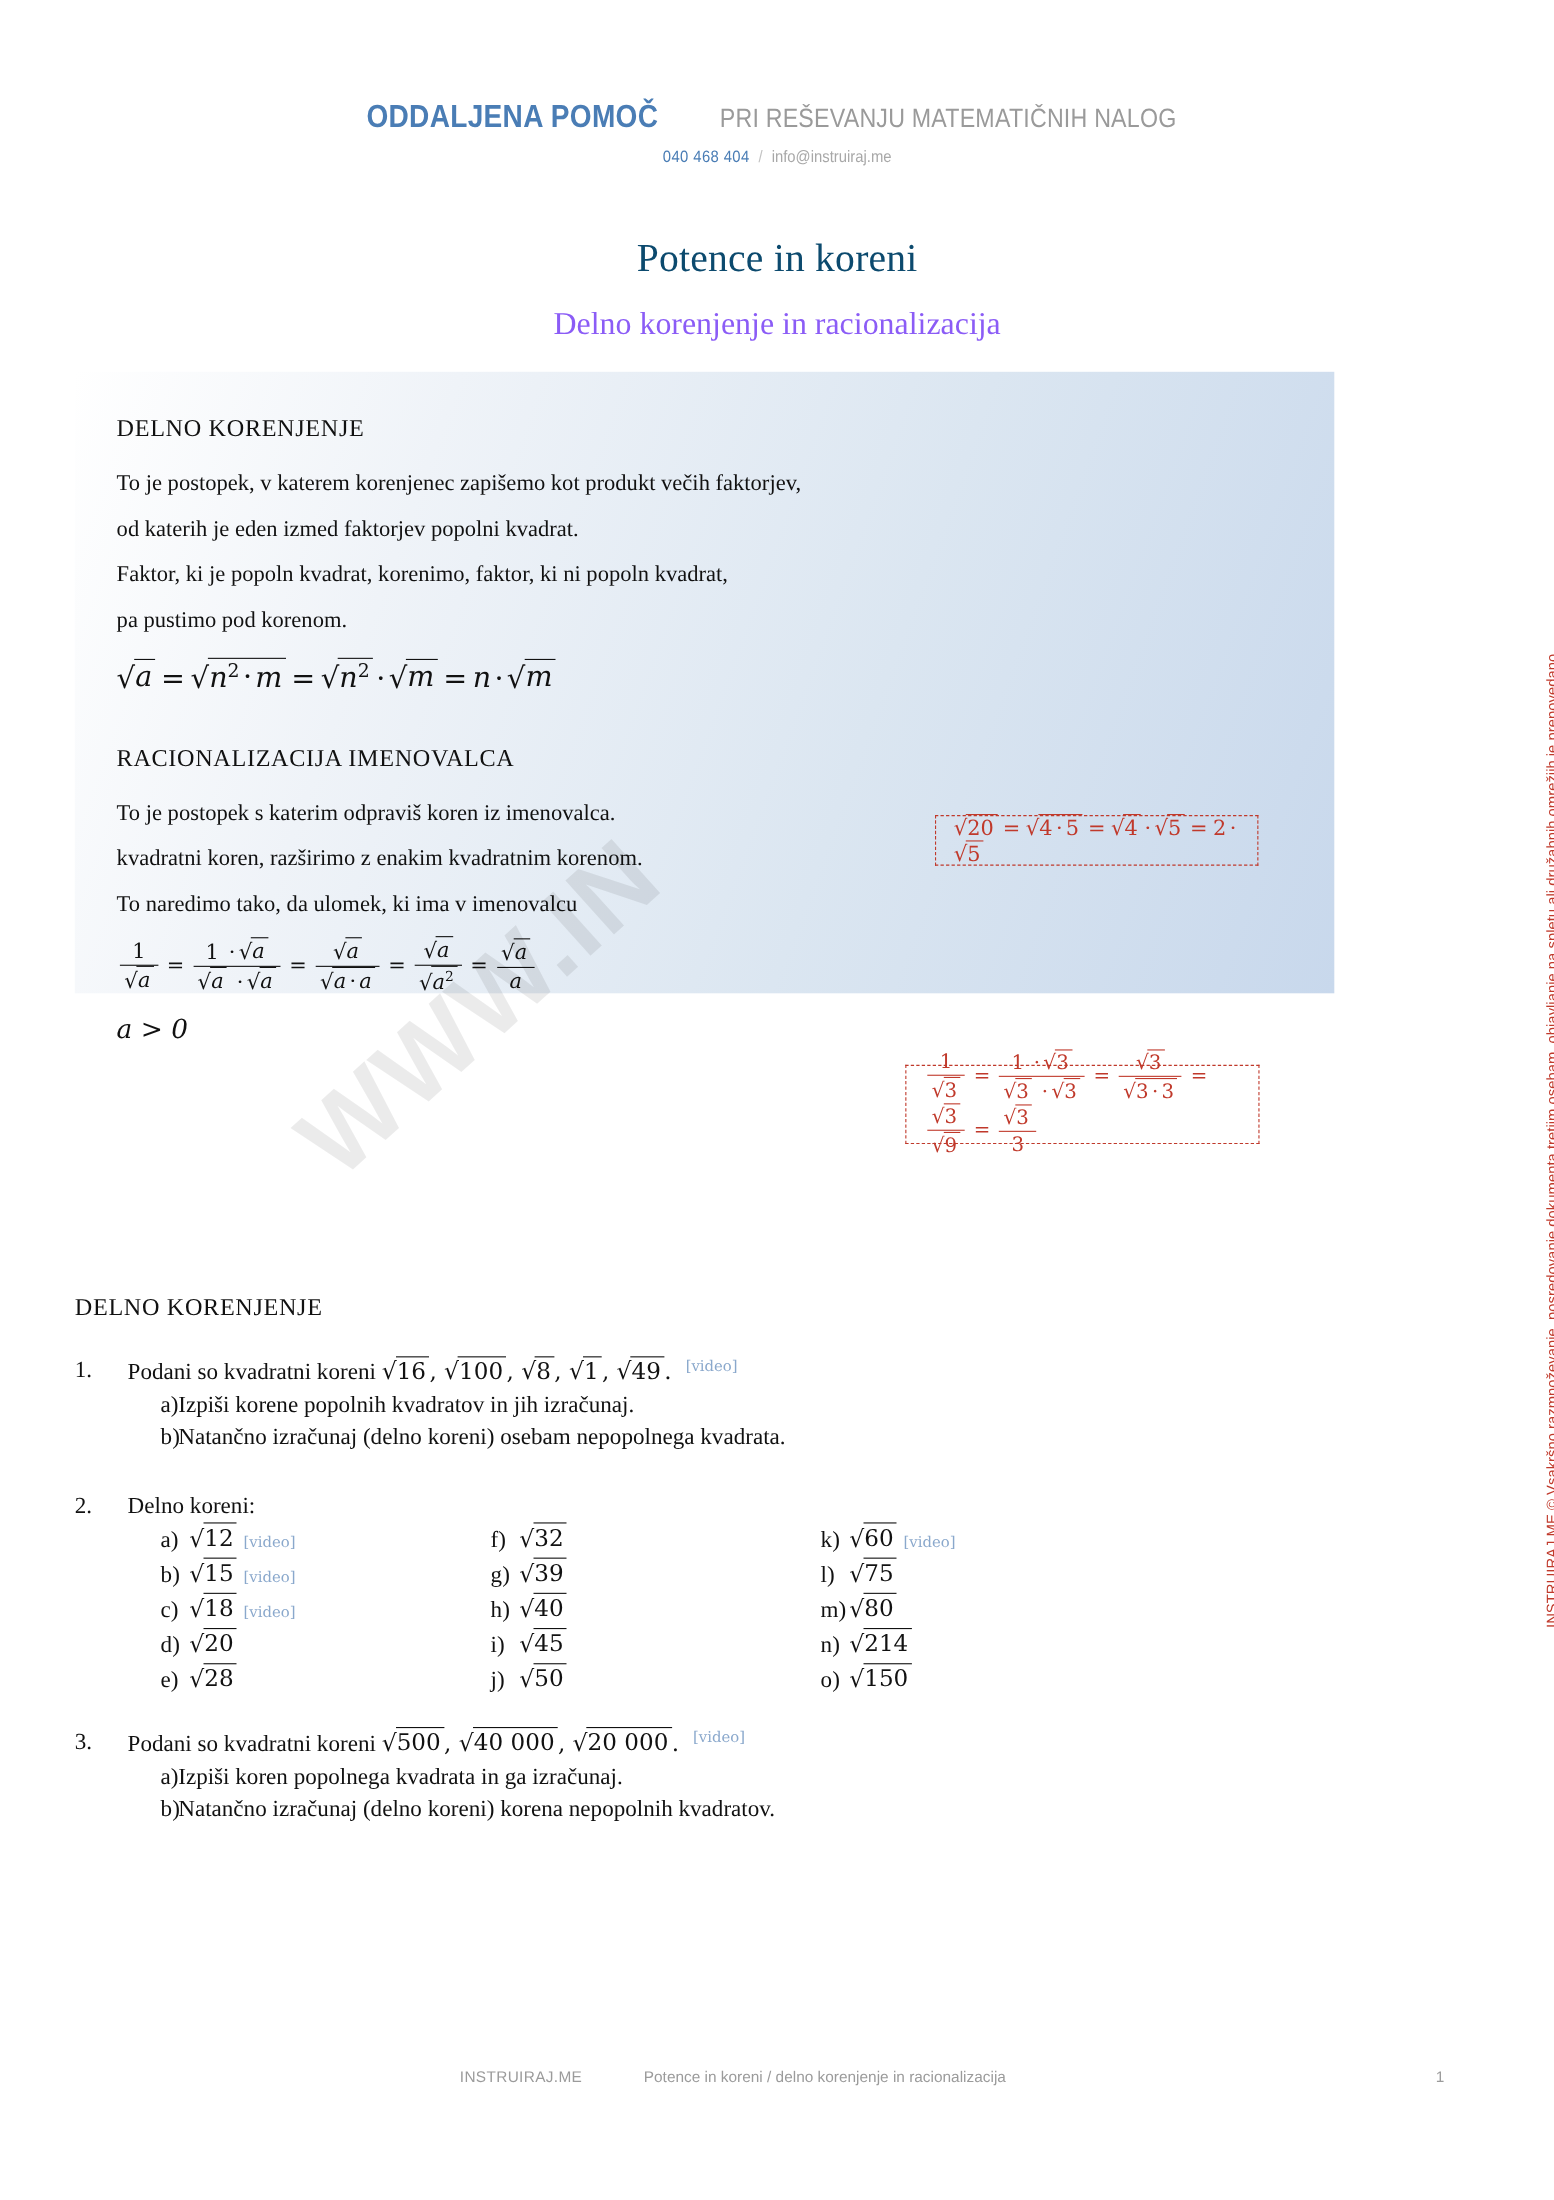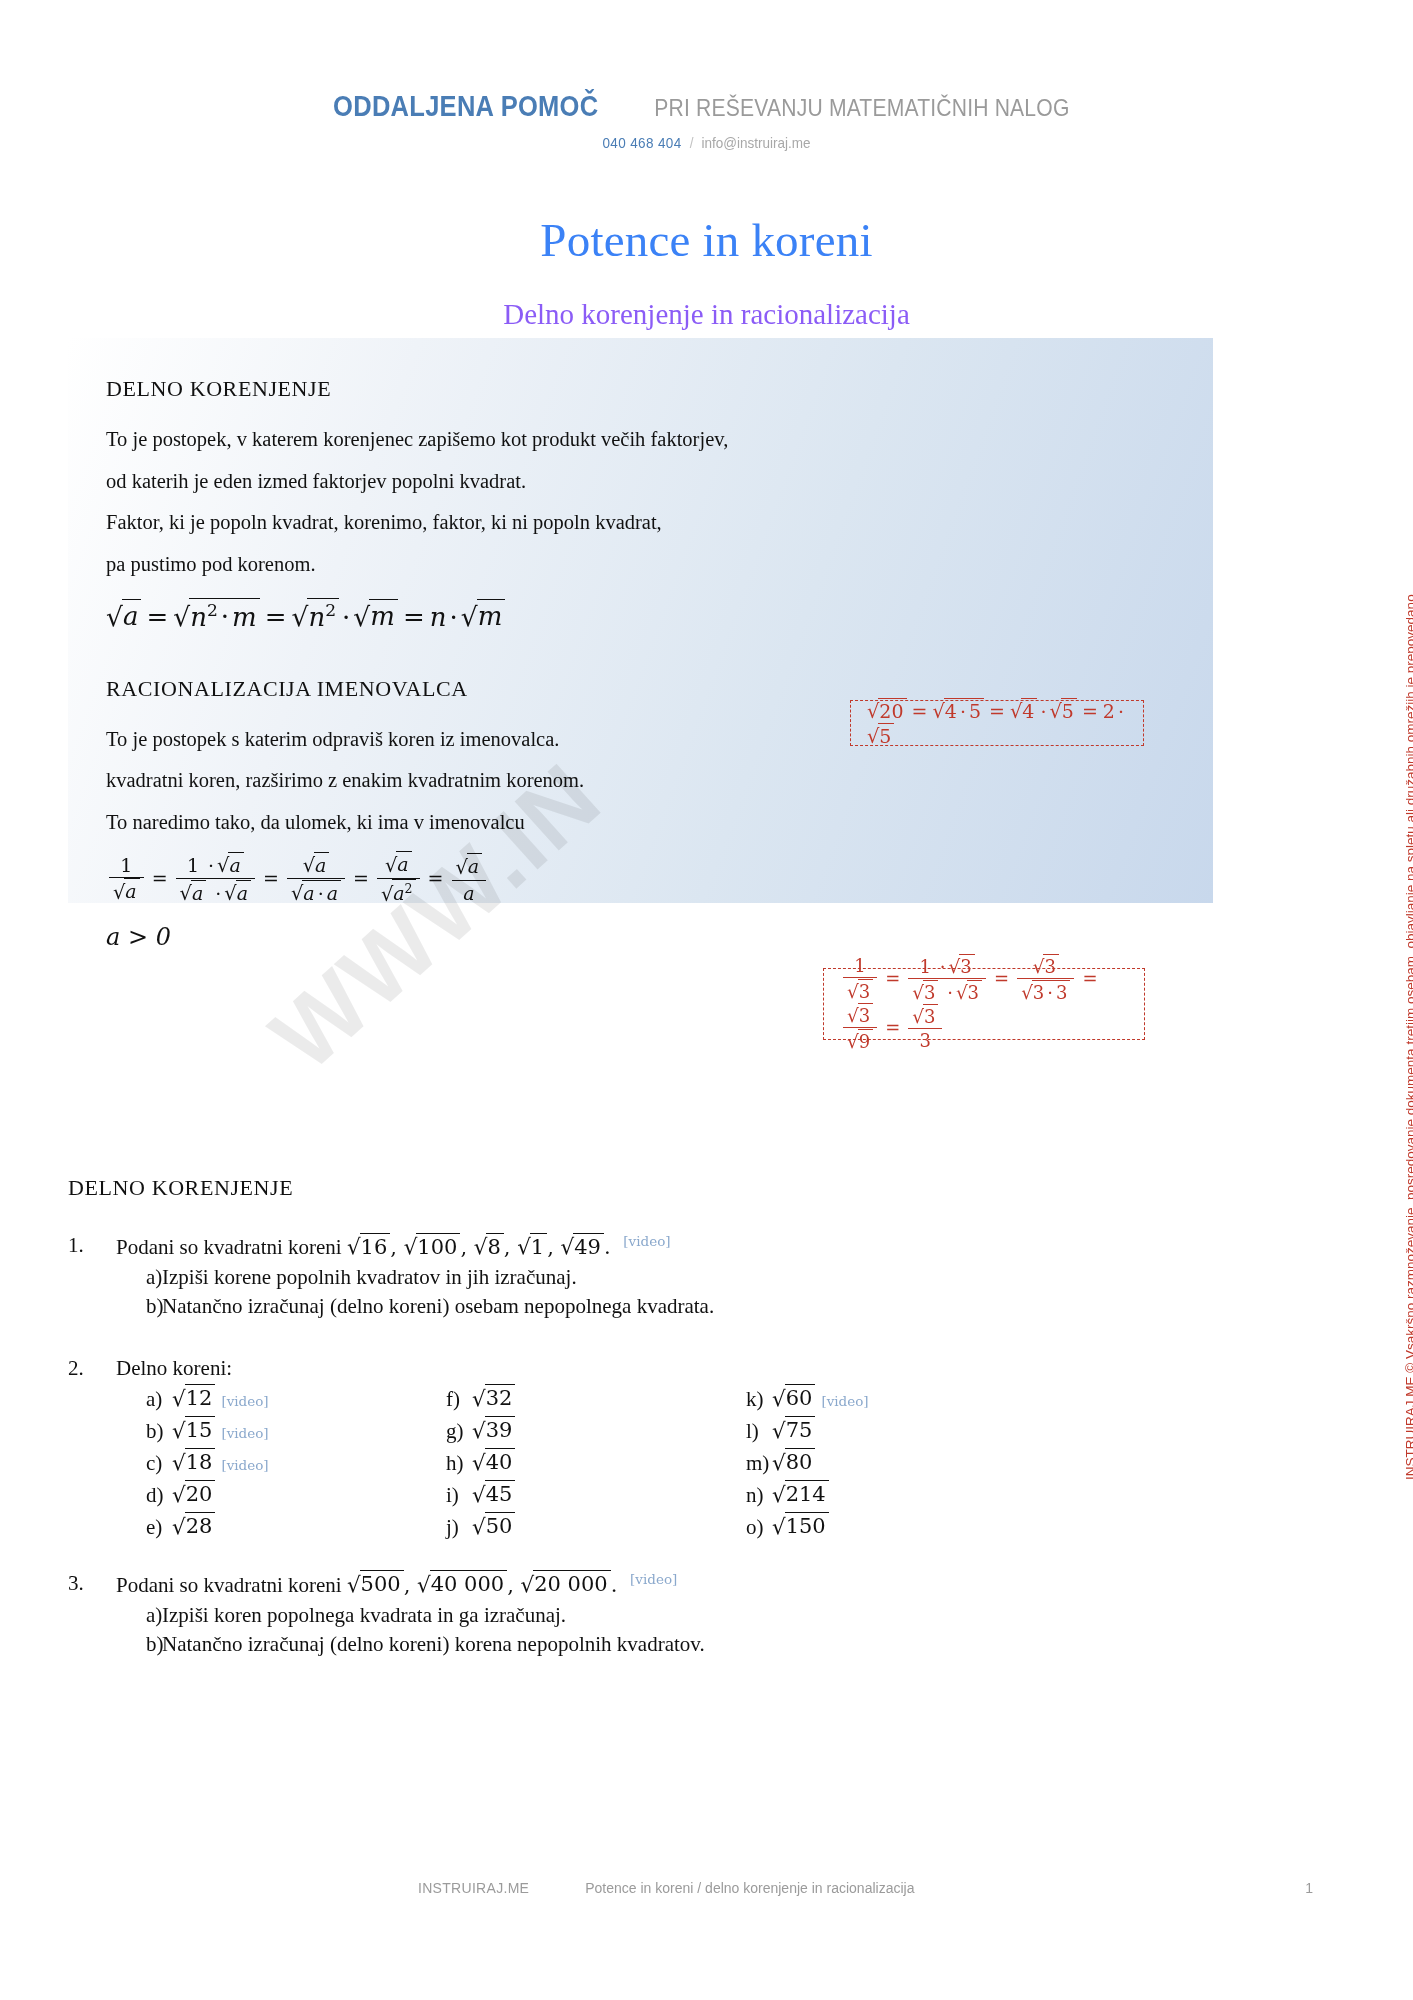--- a/index.html
+++ b/index.html
@@ -32,21 +32,21 @@
     font-family:"Liberation Sans", sans-serif; font-size:15px;
     transform:scaleX(.9);
   }
   .contact .phone { color:#4a7db5; letter-spacing:.4px; }
   .contact .sep   { color:#c2c2c2; margin:0 9px; }
   .contact .mail  { color:#a8a8a8; }
 
   
   .doc-title {
     text-align:center; margin-top:62px;
-    font-size:47px; color:#3b82f6; font-weight:normal;
+    font-size:36px; color:#0c4a6e; font-weight:normal;
     letter-spacing:.2px;
   }
   .doc-subtitle {
     text-align:center; margin-top:12px;
     font-size:29px; color:#8b5cf6; font-weight:normal;
   }
 
   
   .theory {
     position:absolute; left:68px; top:338px;
@@ -84,21 +84,21 @@
   .bigmath { font-size:26px; color:#111; font-family:"DejaVu Serif", serif; }
   .smallmath { font-size:19px; color:#111; font-family:"DejaVu Serif", serif; }
 
   
   .redbox {
     position:absolute; border:1.6px dashed #c0392b;
     color:#c0392b; font-family:"DejaVu Serif", serif;
     display:flex; align-items:center; justify-content:center;
     padding:7px 16px;
   }
-  #redbox-1 { left:850px; top:700px; width:294px; height:46px; font-size:19px; }
+  #redbox-1 { left:850px; top:741px; width:294px; height:46px; font-size:19px; }
   #redbox-2 { left:823px; top:968px; width:322px; height:72px; font-size:18px; }
 
   .cond { font-size:24px; font-family:"DejaVu Serif", serif; font-style:italic;
           color:#111; margin-top:16px; }
 
   
   .watermark {
     position:absolute; left:250px; top:1010px;
     font-family:"Liberation Sans", sans-serif; font-weight:bold;
     font-size:96px; color:#000; opacity:.075;

